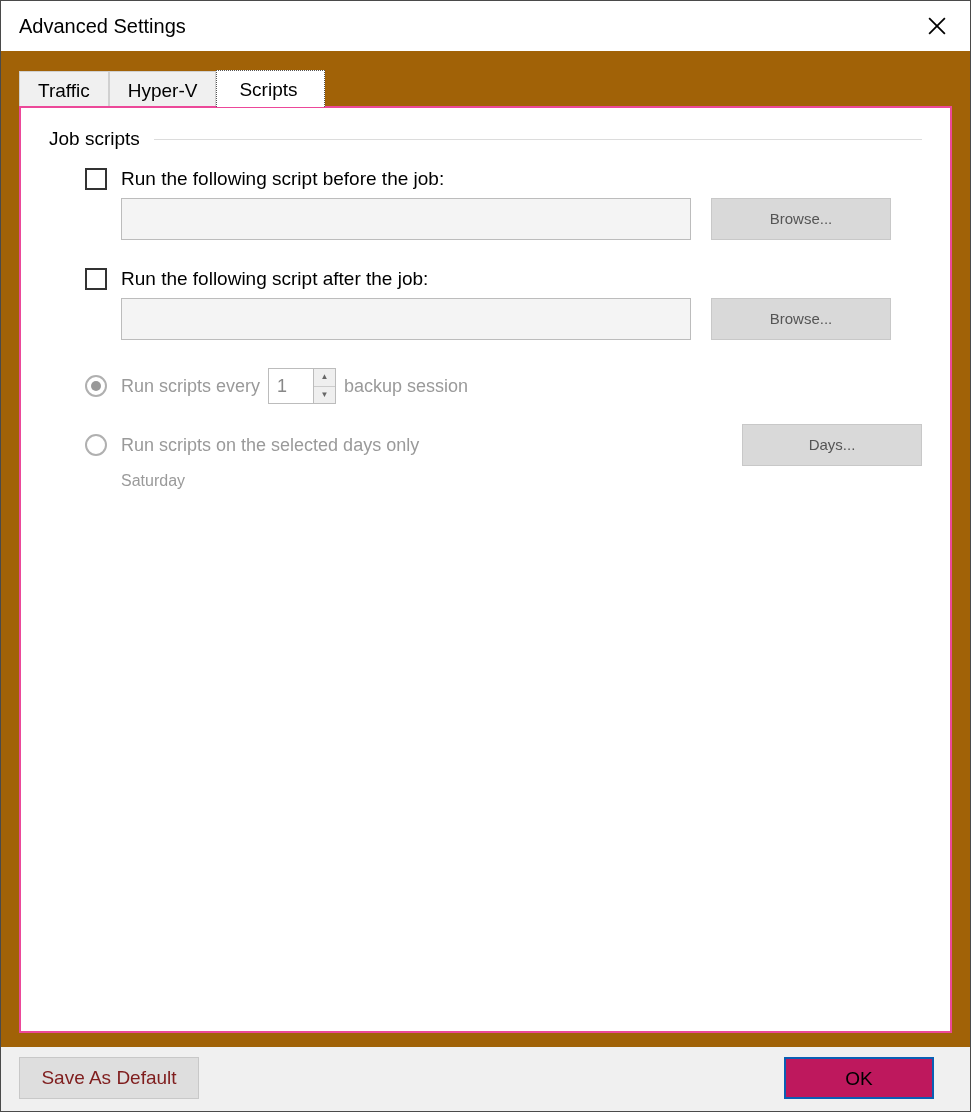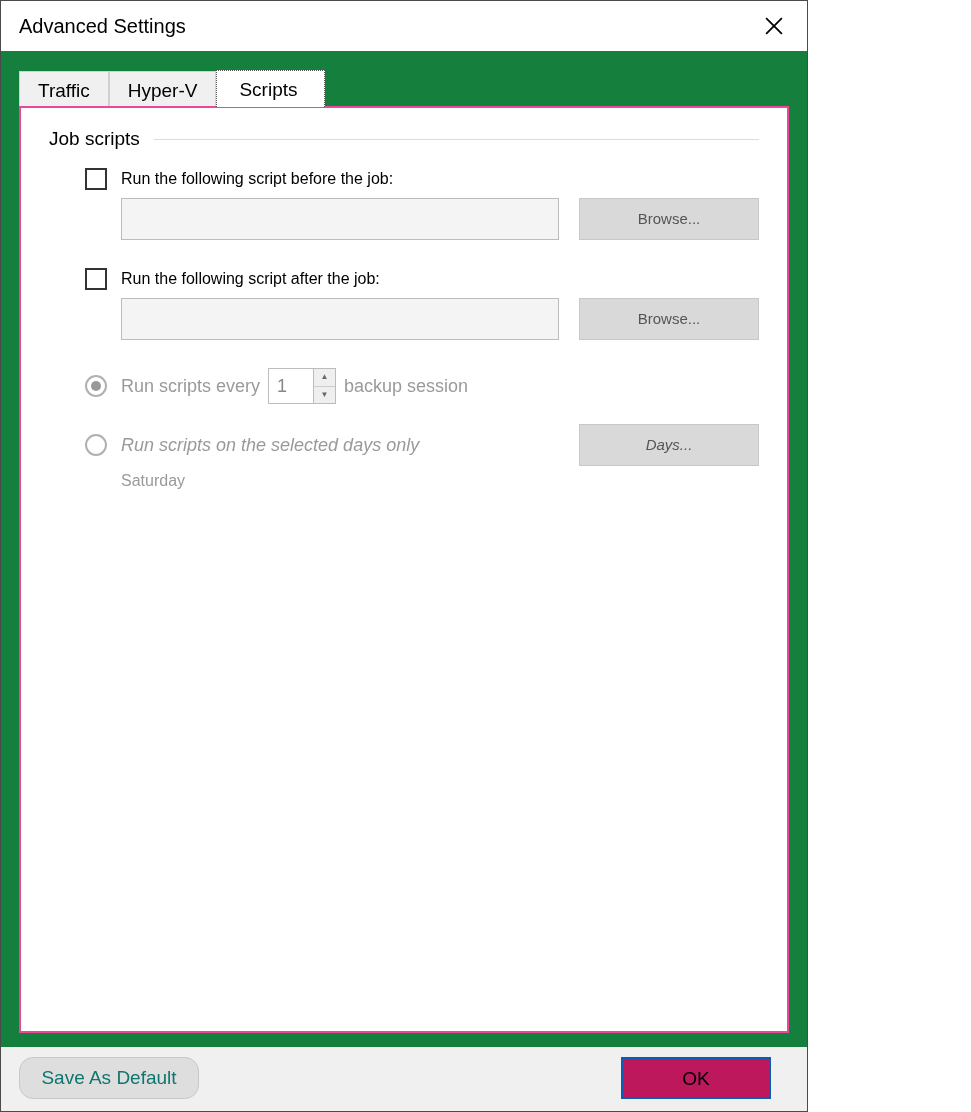--- a/index.html
+++ b/index.html
@@ -8,21 +8,21 @@
     padding: 0;
     font-family: "Segoe UI", Tahoma, sans-serif;
     font-size: 18px;
     background: #fff;
     color: #000;
     width: 971px;
     height: 1112px;
     overflow: hidden;
   }
   .dialog {
-    width: 808px;
+    width: 971px;
     height: 1112px;
     border: 1px solid #4a4a4a;
     background: #fff;
     display: flex;
     flex-direction: column;
   }
   .titlebar {
     display: flex;
     align-items: center;
     justify-content: space-between;
@@ -36,21 +36,21 @@
     width: 46px;
     height: 34px;
     display: flex;
     align-items: center;
     justify-content: center;
     cursor: pointer;
   }
   .close-btn svg { width: 18px; height: 18px; }
   .content-wrap {
     flex: 1;
-    background: #15803d;
+    background: #a16207;
     padding: 0 18px 14px 18px;
     display: flex;
     flex-direction: column;
     justify-content: space-between;
   }
   .tabs {
     display: flex;
     align-items: flex-end;
     padding-top: 18px;
   }
@@ -109,21 +109,21 @@
   .chk-row { margin-bottom: 8px; }
   .checkbox {
     width: 22px;
     height: 22px;
     border: 2px solid #333;
     background: #fff;
     margin-right: 14px;
     flex-shrink: 0;
     cursor: pointer;
   }
-  .chk-label { font-size: 16px; }
+  .chk-label { font-size: 19px; }
   .input-row {
     margin-left: 72px;
     display: flex;
     align-items: center;
     gap: 20px;
     margin-bottom: 28px;
   }
   .text-input {
     flex: 1;
     height: 42px;
@@ -203,21 +203,20 @@
     color: #666;
     cursor: pointer;
     line-height: 1;
   }
   .spin-up { border-bottom: 1px solid #ccc; }
   .radio-row1 { margin-bottom: 20px; }
   .radio-row2 {
     display: flex;
     align-items: center;
     margin-left: 36px;
-    font-style: italic;
   }
   .radio-row2 .label-wrap { flex: 1; }
   .days-btn-wrap {
     margin-left: auto;
   }
   .selected-days {
     margin-left: 72px;
     color: #9a9a9a;
     font-size: 16px;
     margin-top: 6px;
@@ -233,23 +232,22 @@
     padding: 0 20px;
     font-size: 19px;
     border: 1px solid #c8c8c8;
     background: #dedede;
     cursor: pointer;
     text-align: center;
     line-height: 40px;
     min-width: 140px;
   }
   .footer .btn.default-btn {
-    color: #0f766e;
+    color: #7f1d1d;
     min-width: 180px;
-    border-radius: 14px;
   }
   .footer .spacer { flex: 1; }
   .footer .btn.ok {
     border: 2px solid #0a5fb4;
     background: #be185d;
     color: #000;
     min-width: 150px;
     margin-right: 18px;
   }
   .footer .btn.cancel {

